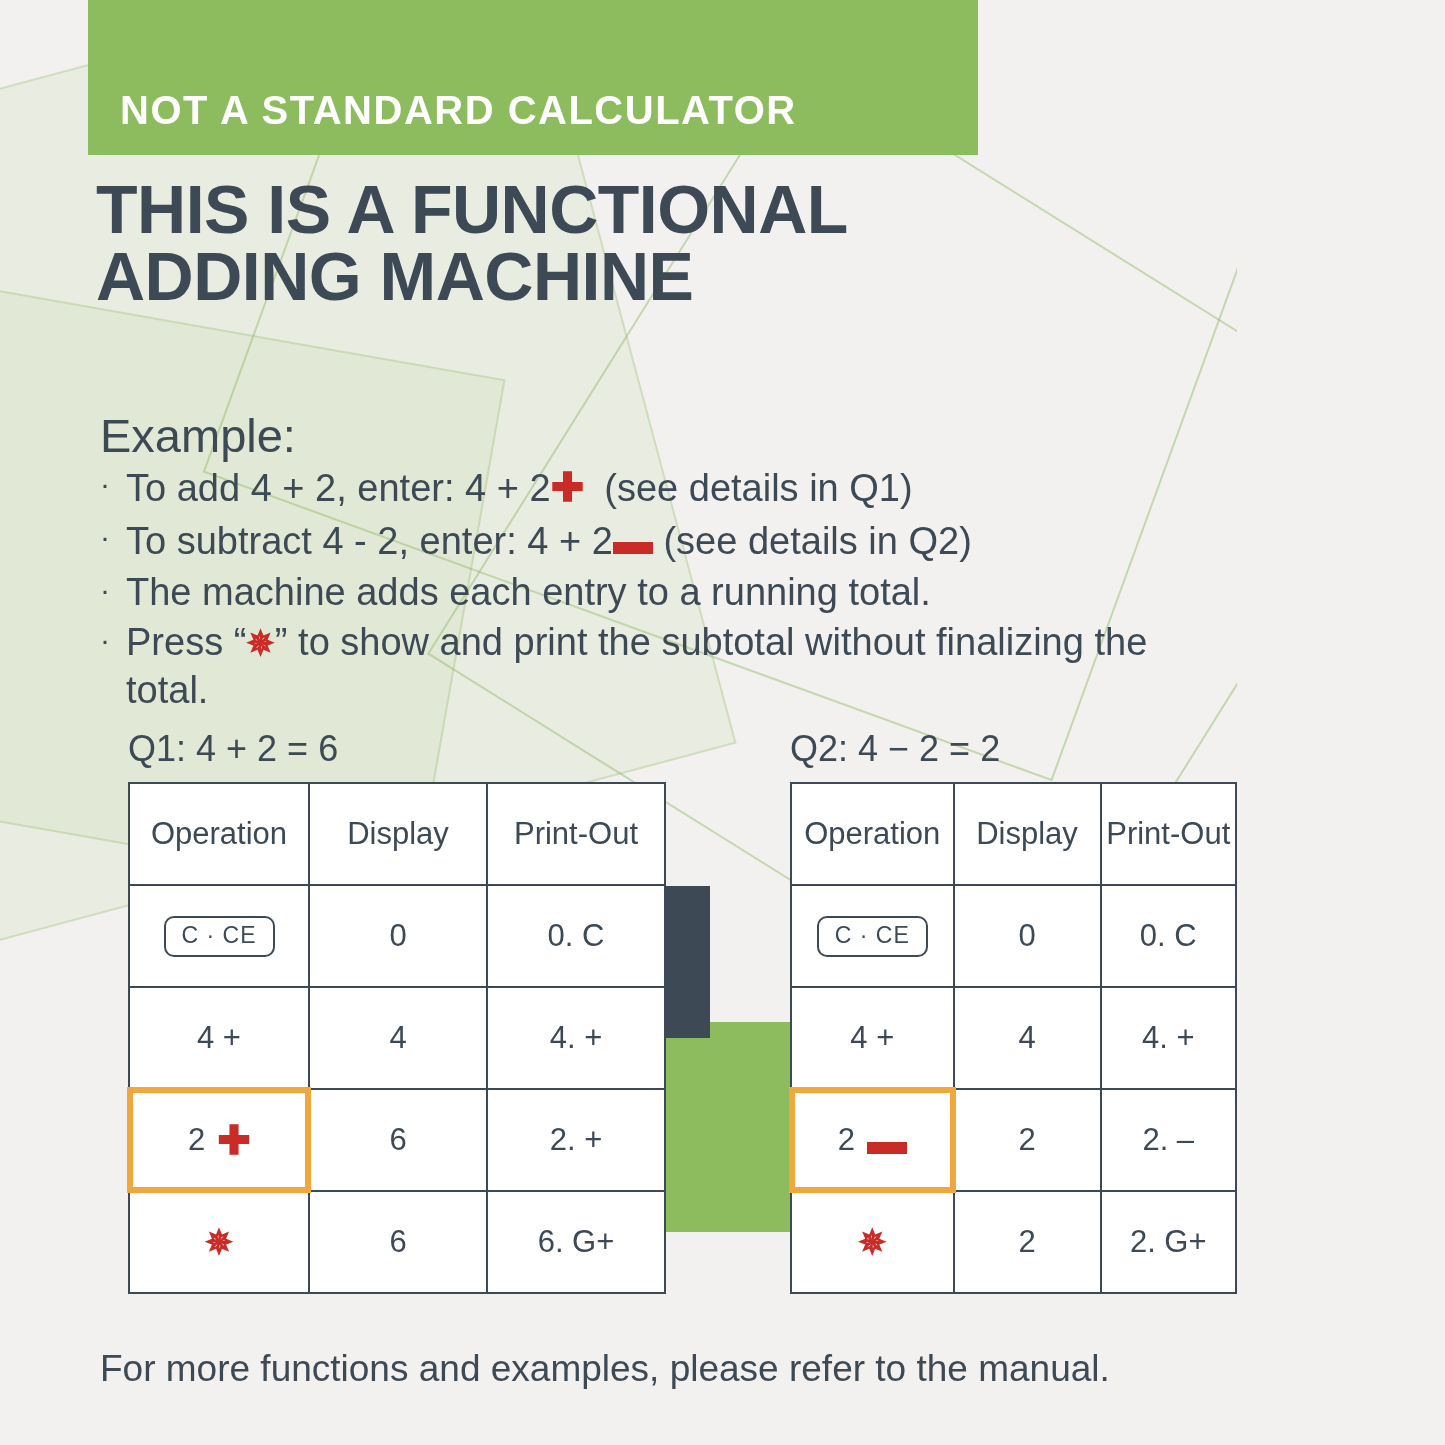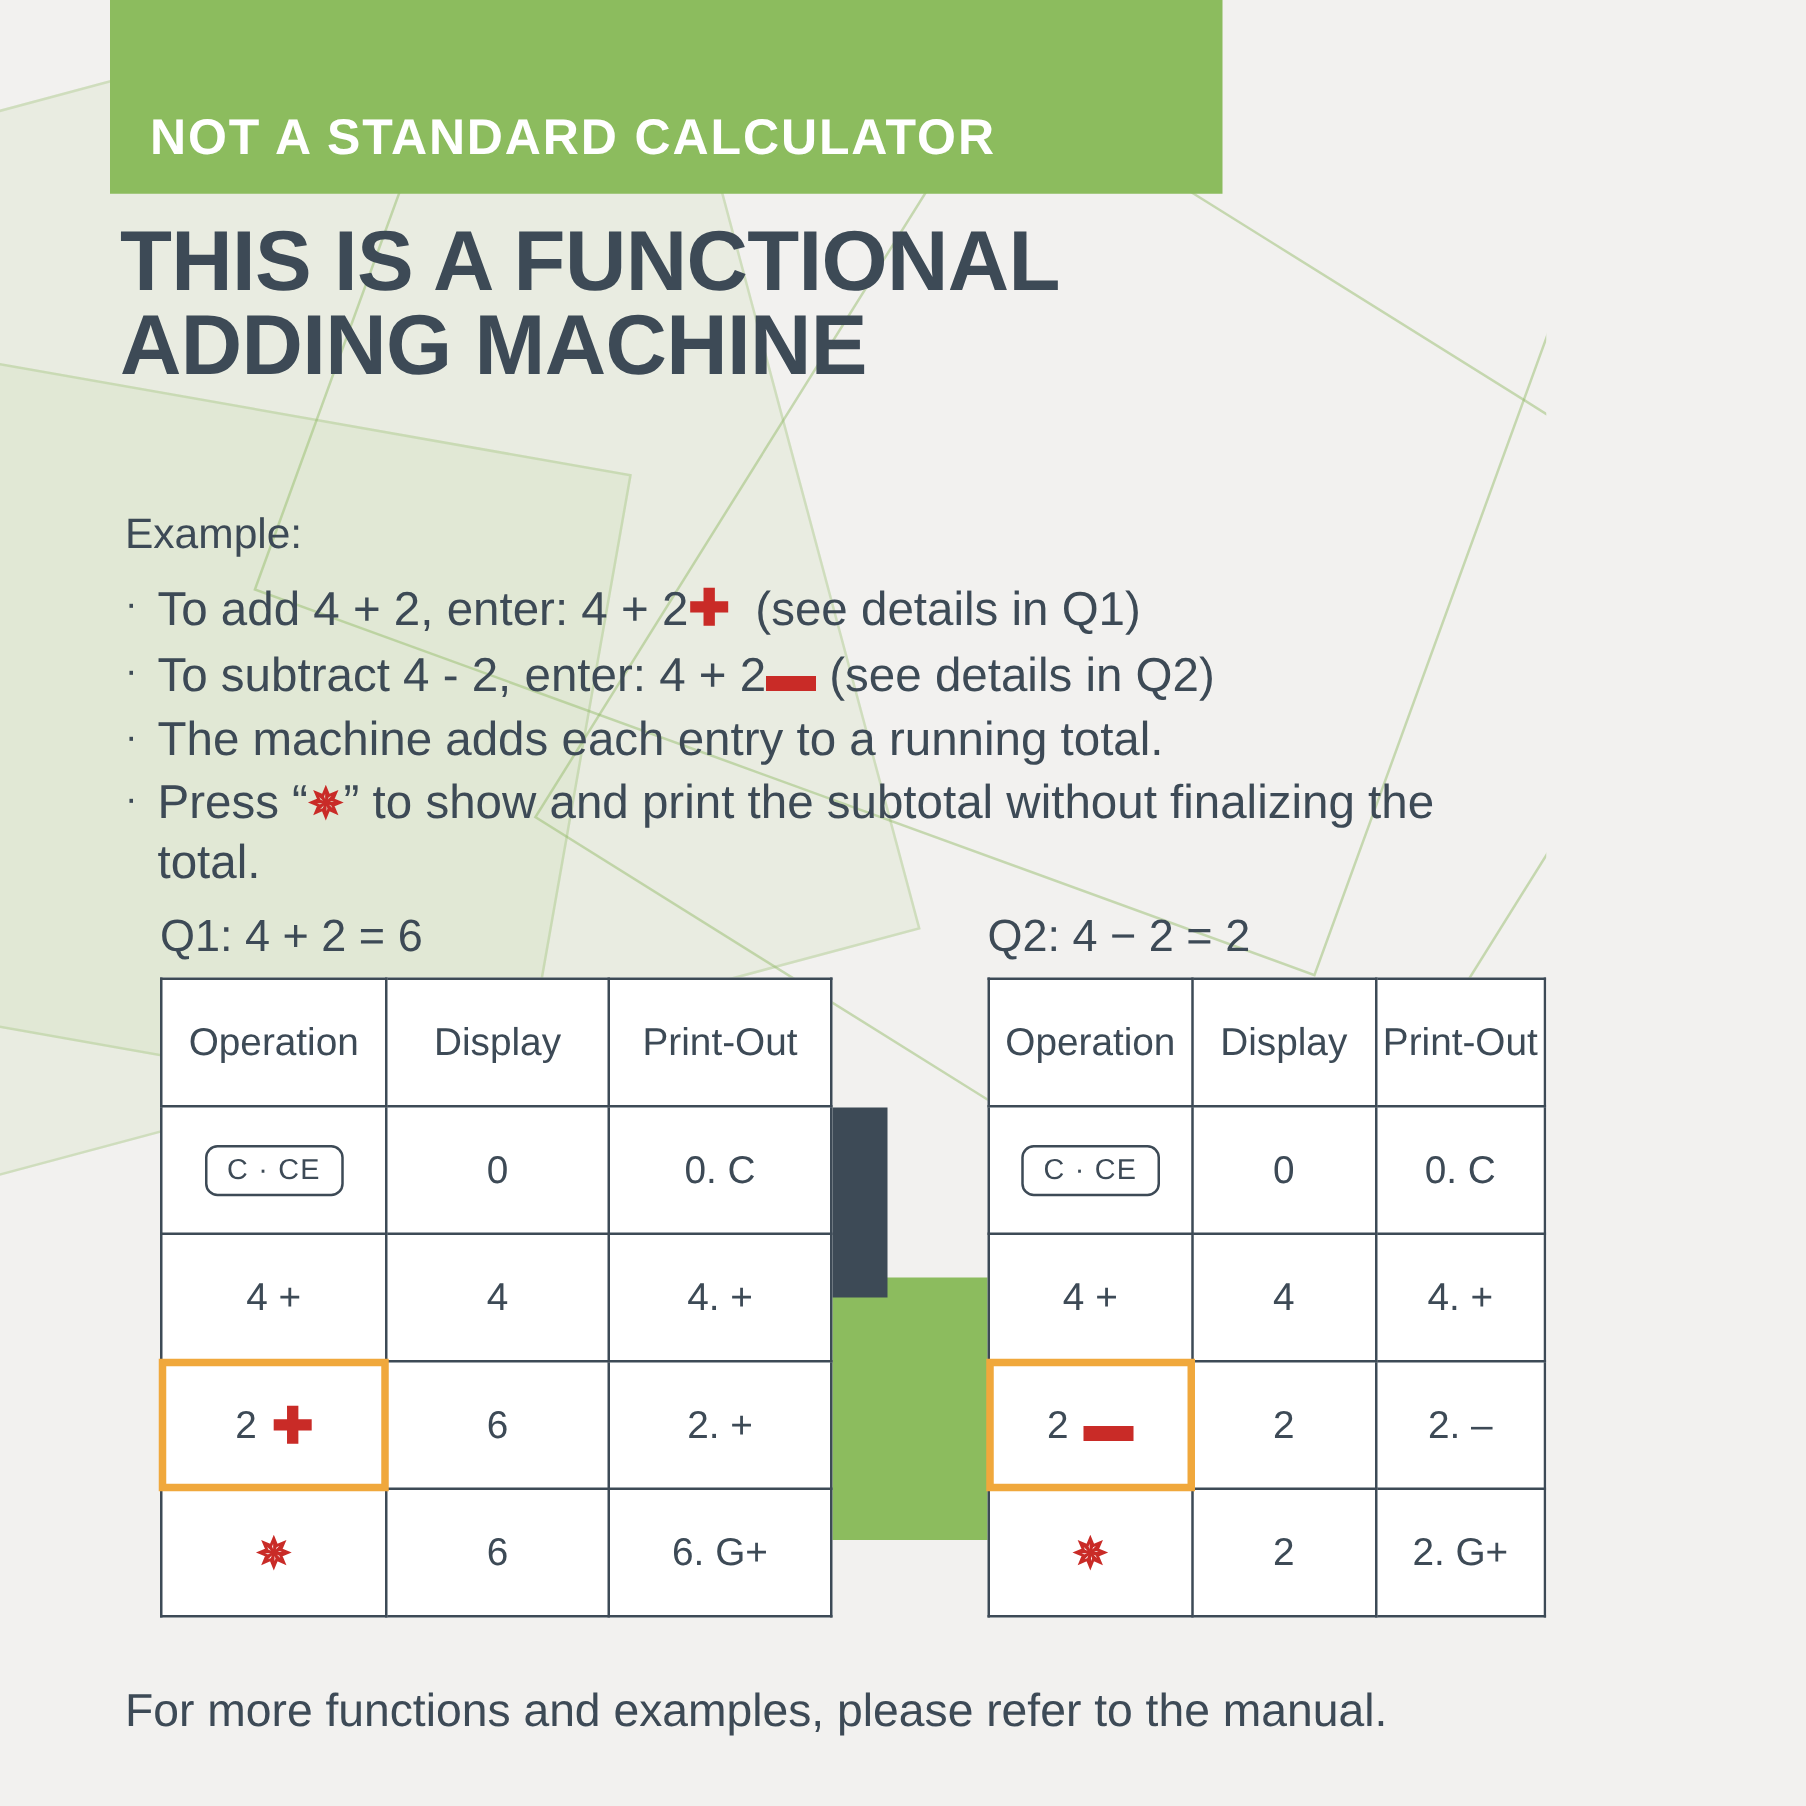--- a/index.html
+++ b/index.html
@@ -102,21 +102,21 @@
     font-weight: bold;
     letter-spacing: -0.5px;
     color: #3d4a56;
   }
   .headline .l2 { display: block; }
 
   .example-label {
     position: absolute;
     left: 100px;
     top: 408px;
-    font-size: 34px;
+    font-size: 47px;
     color: #3d4a56;
   }
   .bullets {
     position: absolute;
     left: 100px;
     top: 462px;
     width: 1140px;
     font-size: 38px;
     line-height: 1.27;
     color: #3d4a56;

